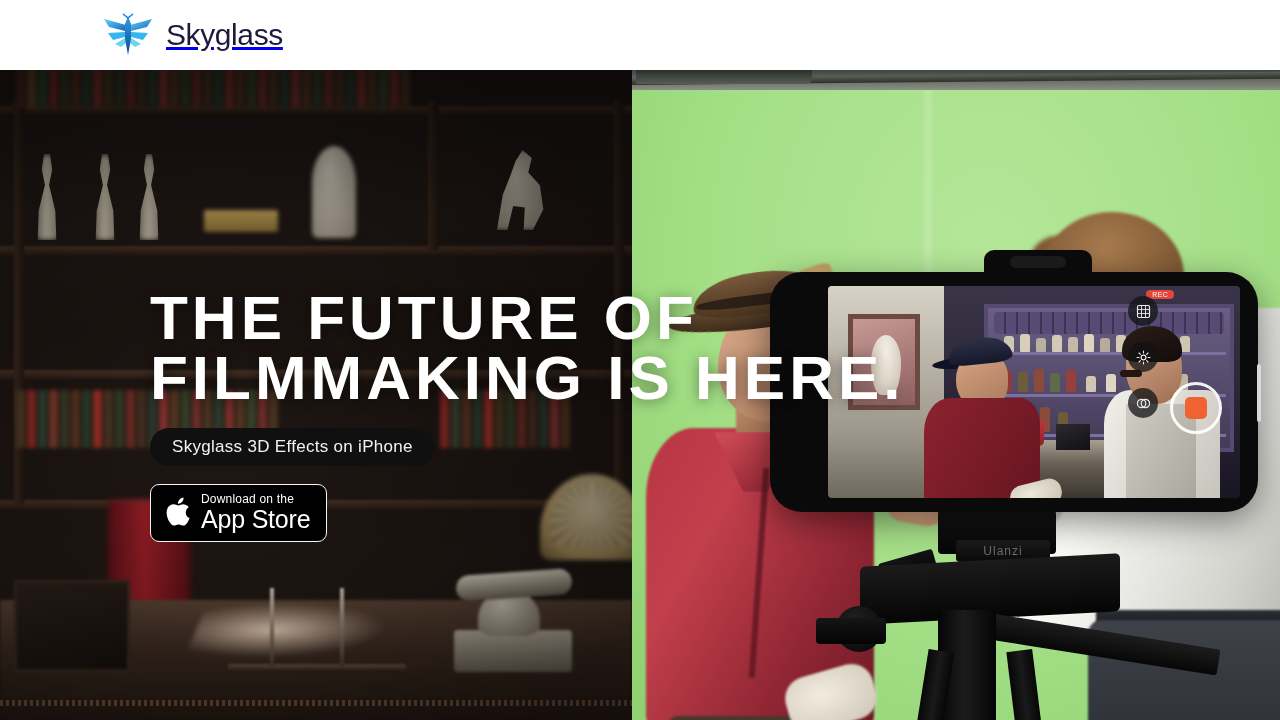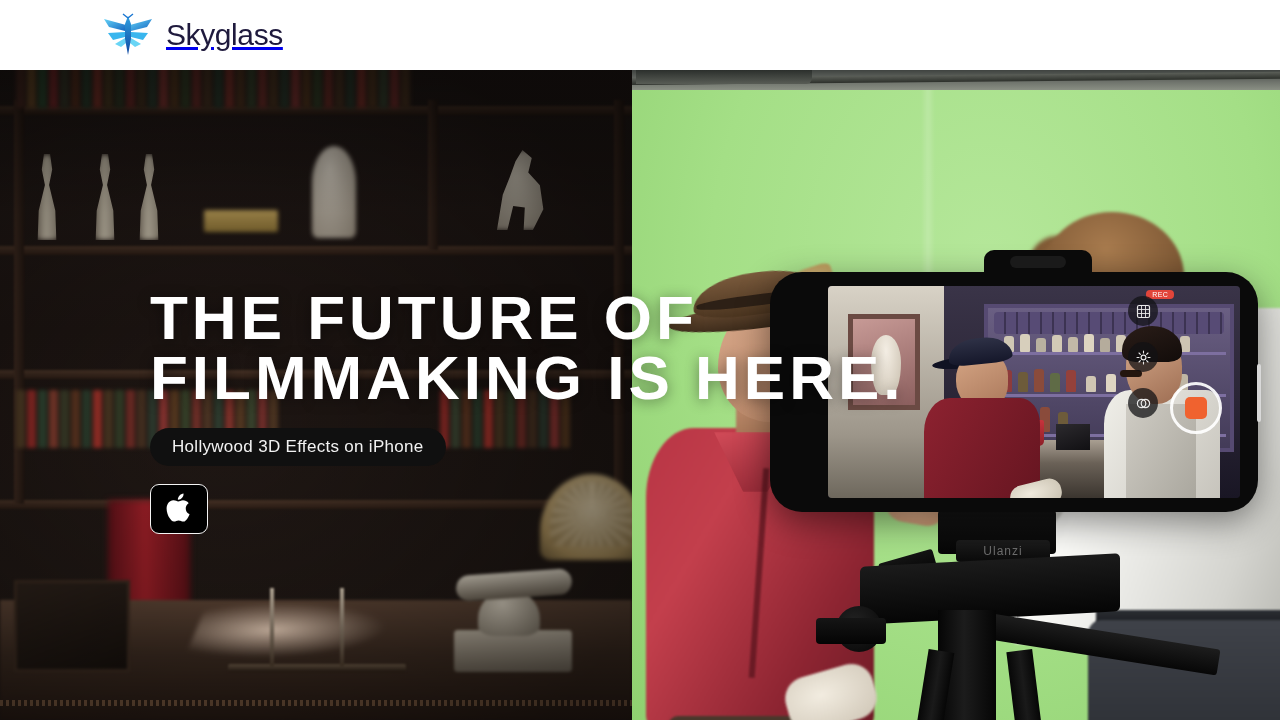--- a/index.html
+++ b/index.html
@@ -834,23 +834,27 @@
     <span class="rig-column"></span>
     <span class="rig-leg" style="left:96px;  transform:rotate(9deg)"></span>
     <span class="rig-leg" style="left:196px; transform:rotate(-7deg)"></span>
   </div>
 
   <div class="hero-copy">
     <h1 class="headline">THE FUTURE OF
 FILMMAKING IS HERE.</h1>
 
     <div>
-      <span class="badge-pill">Hollywood 3D Effects on iPhone</span>
+      <span class="badge-pill">Skyglass 3D Effects on iPhone</span>
     </div>
 
     <a class="appstore" href="#">
       <svg class="apple-glyph" viewBox="0 0 26 31">
         <path fill="#ffffff" d="M17.1 4.8c.9-1.1 1.6-2.6 1.4-4.2-1.4.06-3.1.95-4.1 2.1-.9 1-1.7 2.6-1.5 4.1 1.6.13 3.2-.8 4.2-2zM18.5 7.3c-2.3-.14-4.2 1.3-5.3 1.3-1.1 0-2.8-1.26-4.6-1.23-2.4.04-4.6 1.38-5.8 3.5-2.5 4.3-.65 10.7 1.78 14.2 1.19 1.7 2.6 3.6 4.46 3.55 1.79-.07 2.46-1.16 4.62-1.16 2.15 0 2.76 1.16 4.63 1.12 1.91-.03 3.12-1.74 4.29-3.45 1.35-1.98 1.9-3.89 1.93-3.99-.04-.02-3.71-1.43-3.75-5.66-.03-3.54 2.89-5.23 3.02-5.32-1.65-2.44-4.22-2.71-5.12-2.77z"></path>
       </svg>
+      <span class="as-text">
+        <span class="as-small">Download on the</span>
+        <span class="as-big">App Store</span>
+      </span>
     </a>
   </div>
 
 </section>
 
 </body></html>

